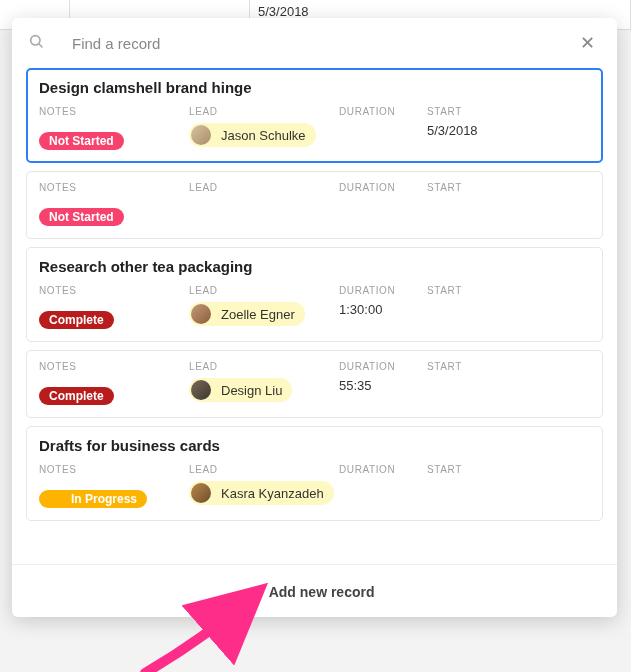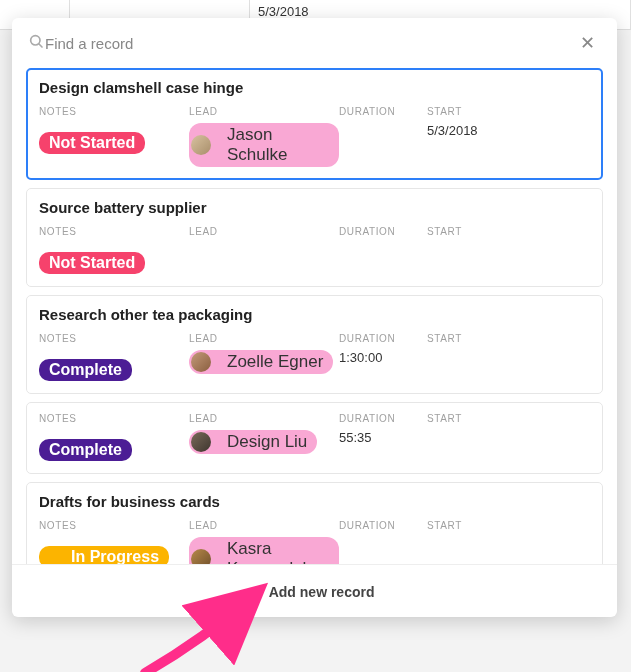--- a/index.html
+++ b/index.html
@@ -37,21 +37,21 @@
     background: #fff;
     border-radius: 6px;
     box-shadow: 0 4px 20px rgba(0,0,0,0.18);
     display: flex;
     flex-direction: column;
   }
   .search-row {
     display: flex;
     align-items: center;
     padding: 14px 18px 14px 16px;
-    gap: 1px;
+    gap: 28px;
   }
   .search-icon {
     color: #aaa;
     flex-shrink: 0;
   }
   .search-input {
     flex: 1;
     border: none;
     font-size: 15px;
     color: #333;
@@ -107,36 +107,36 @@
     font-weight: 500;
   }
   .field-value {
     font-size: 13px;
     color: #333;
   }
   .status-pill {
     display: inline-block;
     border-radius: 10px;
     padding: 2px 10px;
-    font-size: 16px;
+    font-size: 12px;
     font-weight: 600;
     color: #fff;
     width: fit-content;
   }
   .status-not-started { background: #f6426c; }
-  .status-complete { background: #4c1d95; }
+  .status-complete { background: #b91c1c; }
   .status-in-progress { background: #fcb400; padding-left: 32px; }
   .lead-chip {
     display: inline-flex;
     align-items: center;
-    gap: 16px;
-    background: #f9a8d4;
+    gap: 10px;
+    background: #fef9c3;
     border-radius: 12px;
     padding: 2px 10px 2px 2px;
-    font-size: 17px;
+    font-size: 13px;
     color: #333;
     width: fit-content;
   }
   .avatar {
     width: 20px;
     height: 20px;
     border-radius: 50%;
     display: inline-block;
     flex-shrink: 0;
   }
@@ -178,21 +178,21 @@
           <circle cx="11" cy="11" r="7"></circle>
           <line x1="21" y1="21" x2="16.5" y2="16.5"></line>
         </svg>
     </span>
     <input class="search-input" type="text" placeholder="Find a record" style="">
     <span class="close-btn">✕</span>
   </div>
 
   <div class="records">
       <div class="record-card selected">
-        <div class="record-title">Design clamshell case hinge</div>
+        <div class="record-title">Design clamshell brand hinge</div>
         <div class="fields-row">
           <div class="field notes">
             <div class="field-label">NOTES</div>
             <span class="status-pill status-not-started">Not Started</span>
           </div>
           <div class="field lead">
             <div class="field-label">LEAD</div>
             <span class="lead-chip">
               <span class="avatar" style="background: linear-gradient(135deg, rgb(216, 194, 160), rgb(168, 142, 106));"></span>
               <span>Jason Schulke</span>
@@ -202,21 +202,20 @@
             <div class="field-label">DURATION</div>
             <div class="field-value"></div>
           </div>
           <div class="field start">
             <div class="field-label">START</div>
             <div class="field-value">5/3/2018</div>
           </div>
         </div>
       </div>
       <div class="record-card">
-        <div class="record-title">Source battery supplier</div>
         <div class="fields-row">
           <div class="field notes">
             <div class="field-label">NOTES</div>
             <span class="status-pill status-not-started">Not Started</span>
           </div>
           <div class="field lead">
             <div class="field-label">LEAD</div>
           </div>
           <div class="field duration">
             <div class="field-label">DURATION</div>

